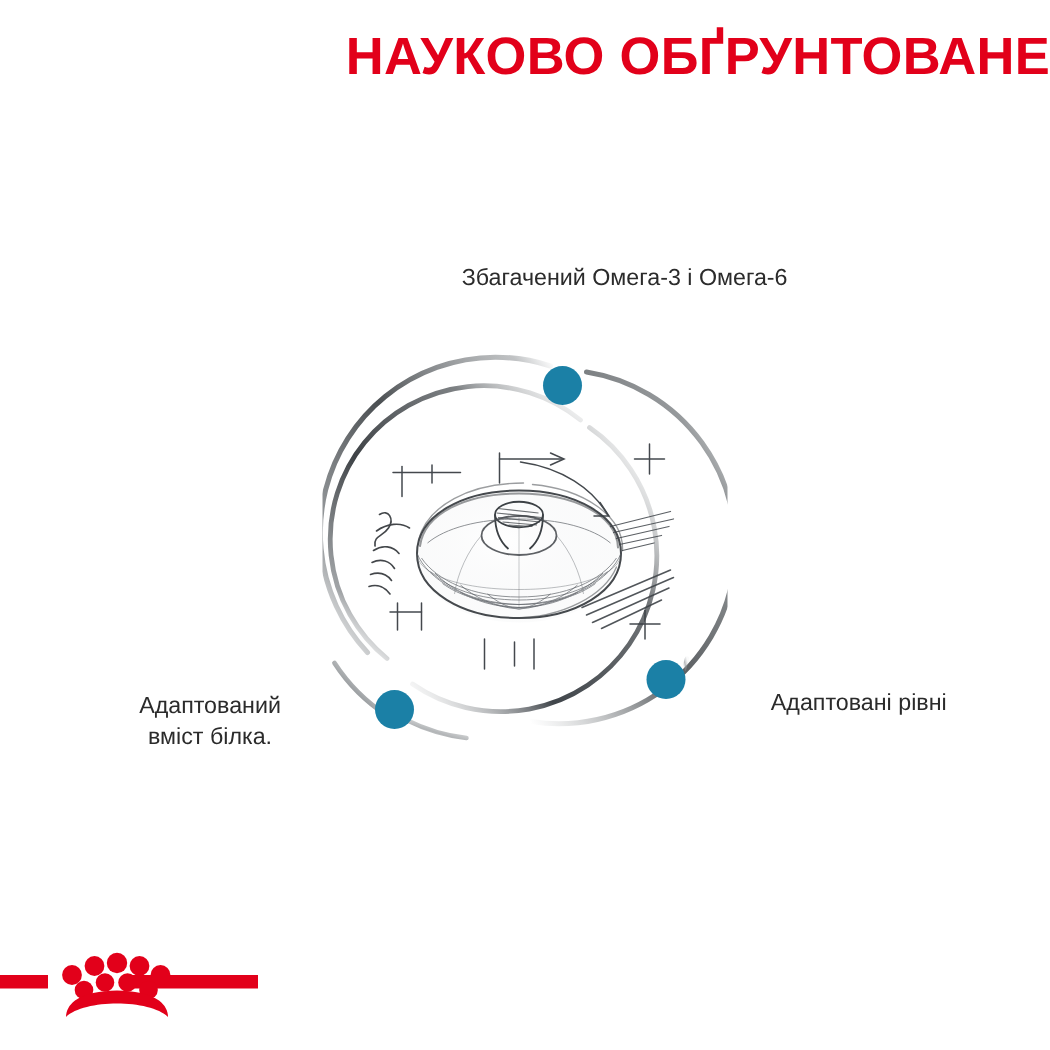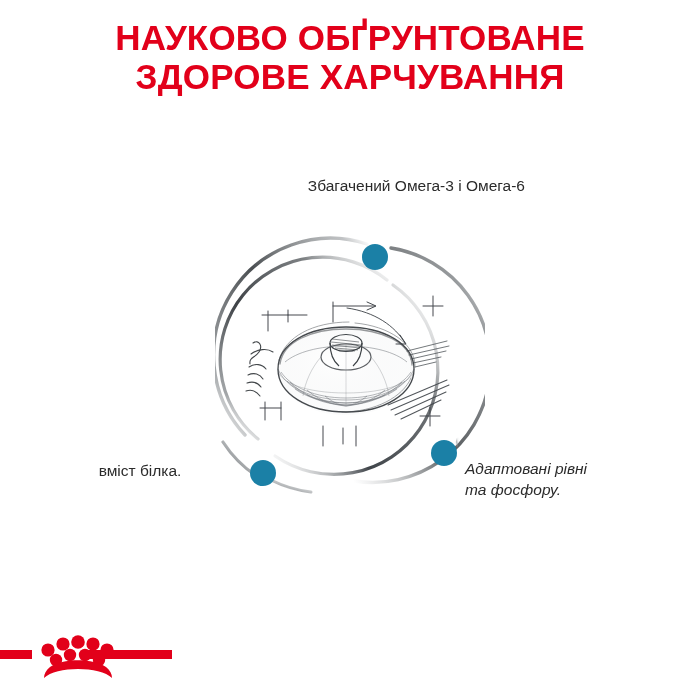--- a/index.html
+++ b/index.html
@@ -22,21 +22,21 @@
     left: 0;
     top: 18px;
     width: 700px;
     text-align: center;
     color: #E2001A;
     font-weight: bold;
     font-size: 35px;
     line-height: 39px;
     letter-spacing: 0.2px;
   }
-  #headline .hl-line { display: block; white-space: nowrap; }
+  #headline .hl-line { display: block; white-space: nowrap; text-align: right; }
 
   
   .callout {
     position: absolute;
     color: #2b2b2b;
     font-size: 15.5px;
     line-height: 21px;
     font-weight: normal;
   }
   #callout-top {
@@ -48,22 +48,21 @@
   #callout-left {
     left: 40px;
     top: 460px;
     width: 200px;
     text-align: center;
   }
   #callout-right {
     left: 465px;
     top: 458px;
     width: 215px;
-    text-align: left;
-    font-style: italic;
+    text-align: center;
   }
   .callout .co-line { display: block; white-space: nowrap; }
 
   
   #diagram {
     position: absolute;
     left: 215px;
     top: 230px;
     width: 270px;
     height: 270px;
@@ -78,34 +77,33 @@
     width: 172px;
     height: 62px;
   }
   #logo svg { display: block; }
 </style>
 </head>
 <body>
 
 <div id="headline">
   <span class="hl-line">НАУКОВО ОБҐРУНТОВАНЕ</span>
-  <span class="hl-line">ЗДОРОВЕ ХАРЧУВАННЯ</span>
 </div>
 
 <div class="callout" id="callout-top">
   <span class="co-line">Збагачений Омега-3 і Омега-6</span>
 </div>
 
 <div class="callout" id="callout-left">
+  <span class="co-line">Адаптований</span>
   <span class="co-line">вміст білка.</span>
 </div>
 
 <div class="callout" id="callout-right">
   <span class="co-line">Адаптовані рівні</span>
-  <span class="co-line">та фосфору.</span>
 </div>
 
 <div id="diagram">
   <svg width="270" height="270" viewBox="0 0 270 270" xmlns="http://www.w3.org/2000/svg">
     <defs>
 
       <linearGradient id="gOuterA" x1="0" y1="1" x2="1" y2="0">
         <stop offset="0%" stop-color="#9a9ea1" stop-opacity="0"></stop>
         <stop offset="18%" stop-color="#8d9194" stop-opacity="0.85"></stop>
         <stop offset="55%" stop-color="#4b4f52" stop-opacity="1"></stop>

